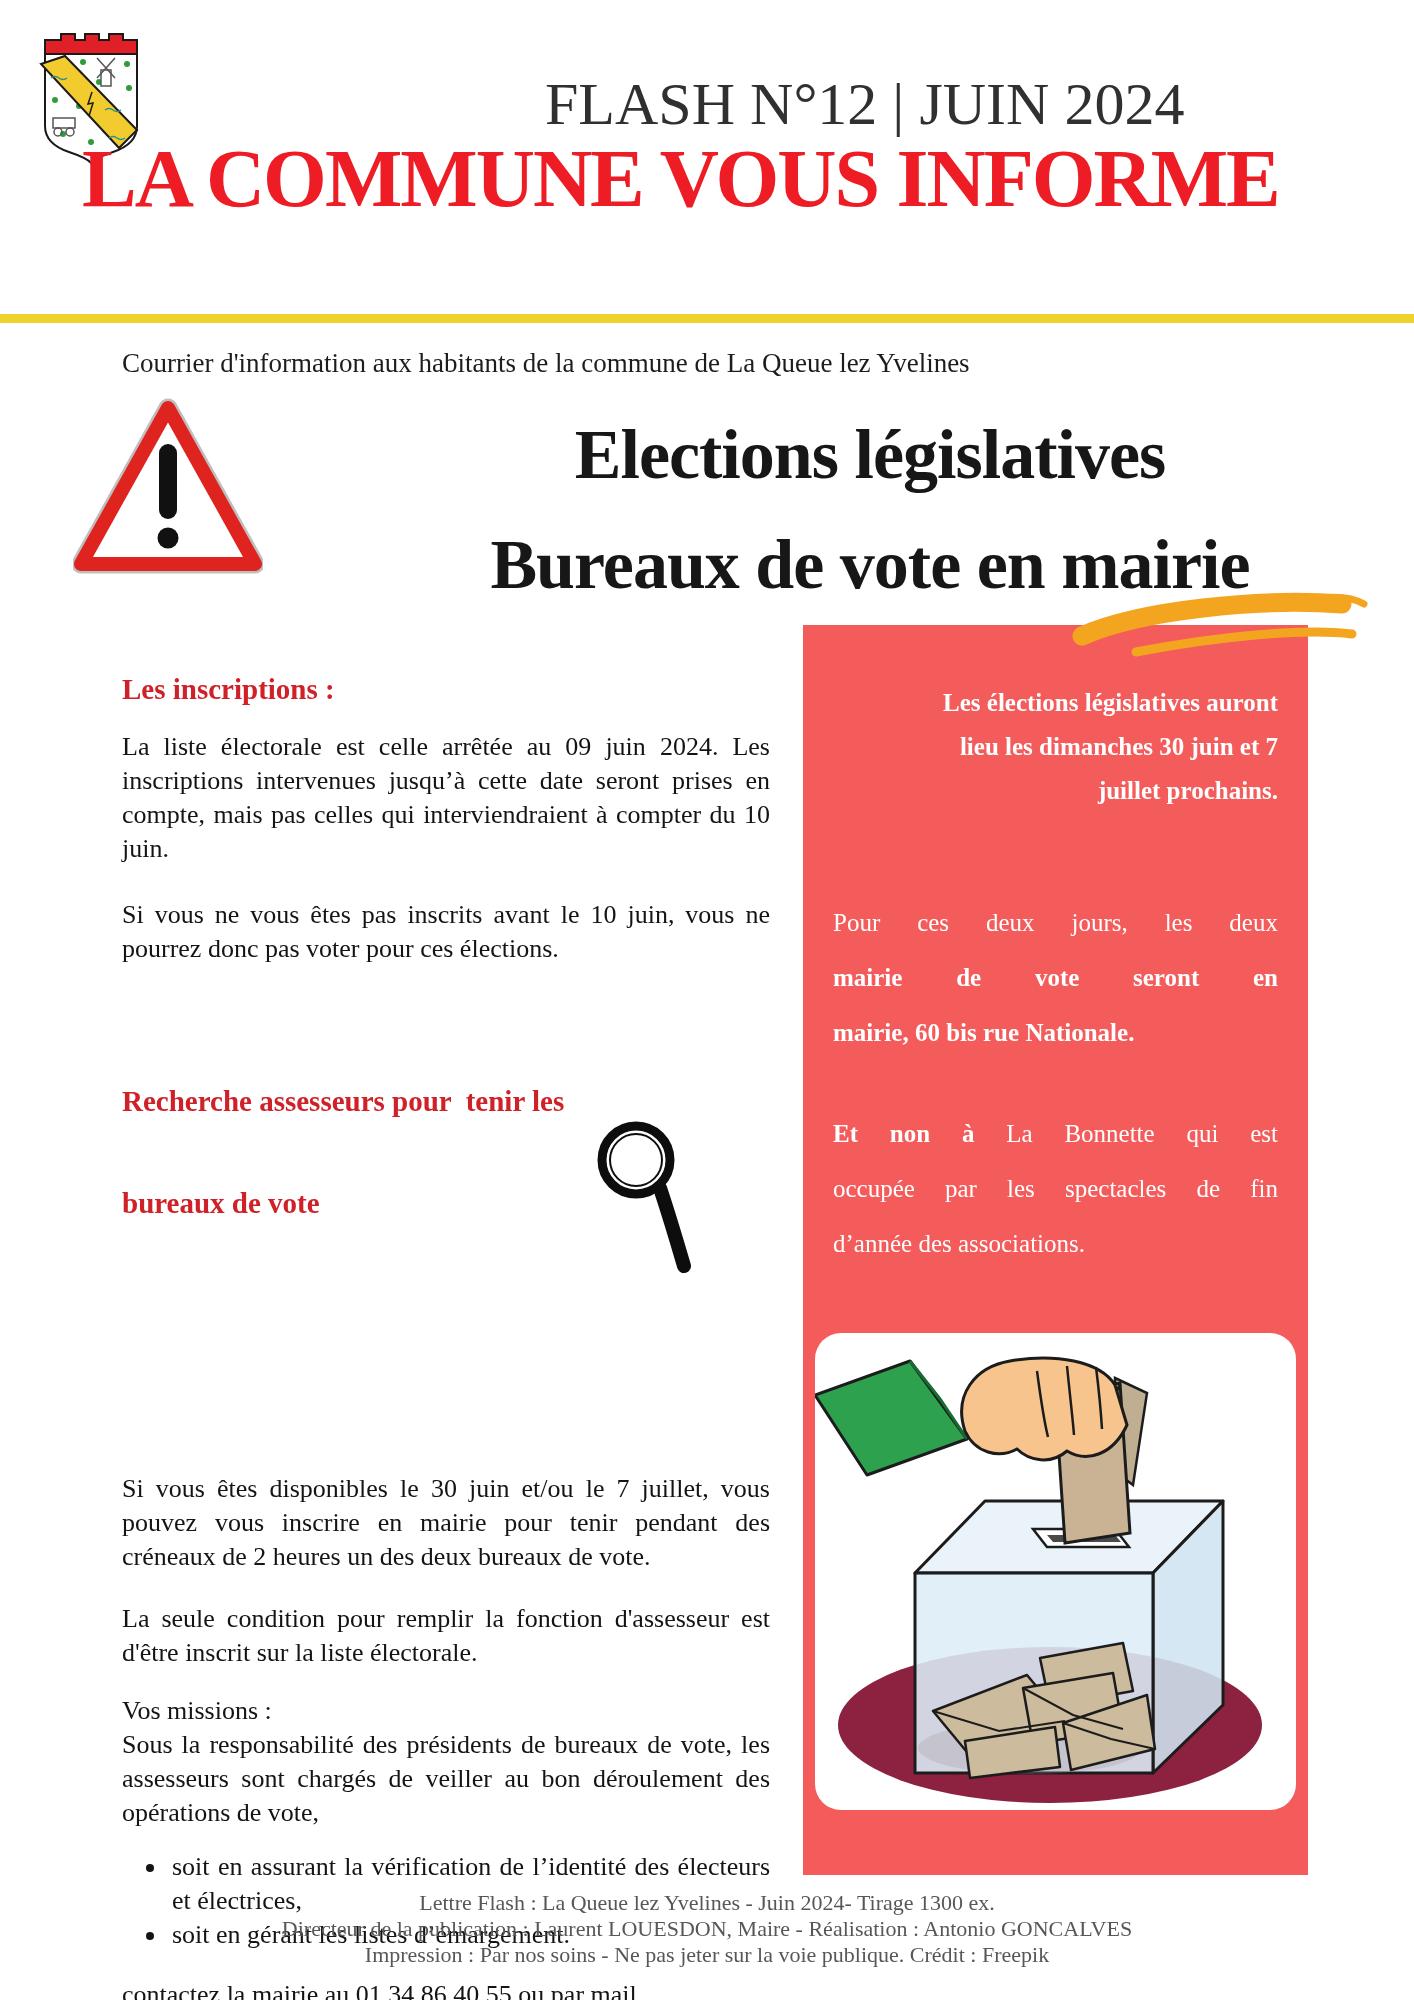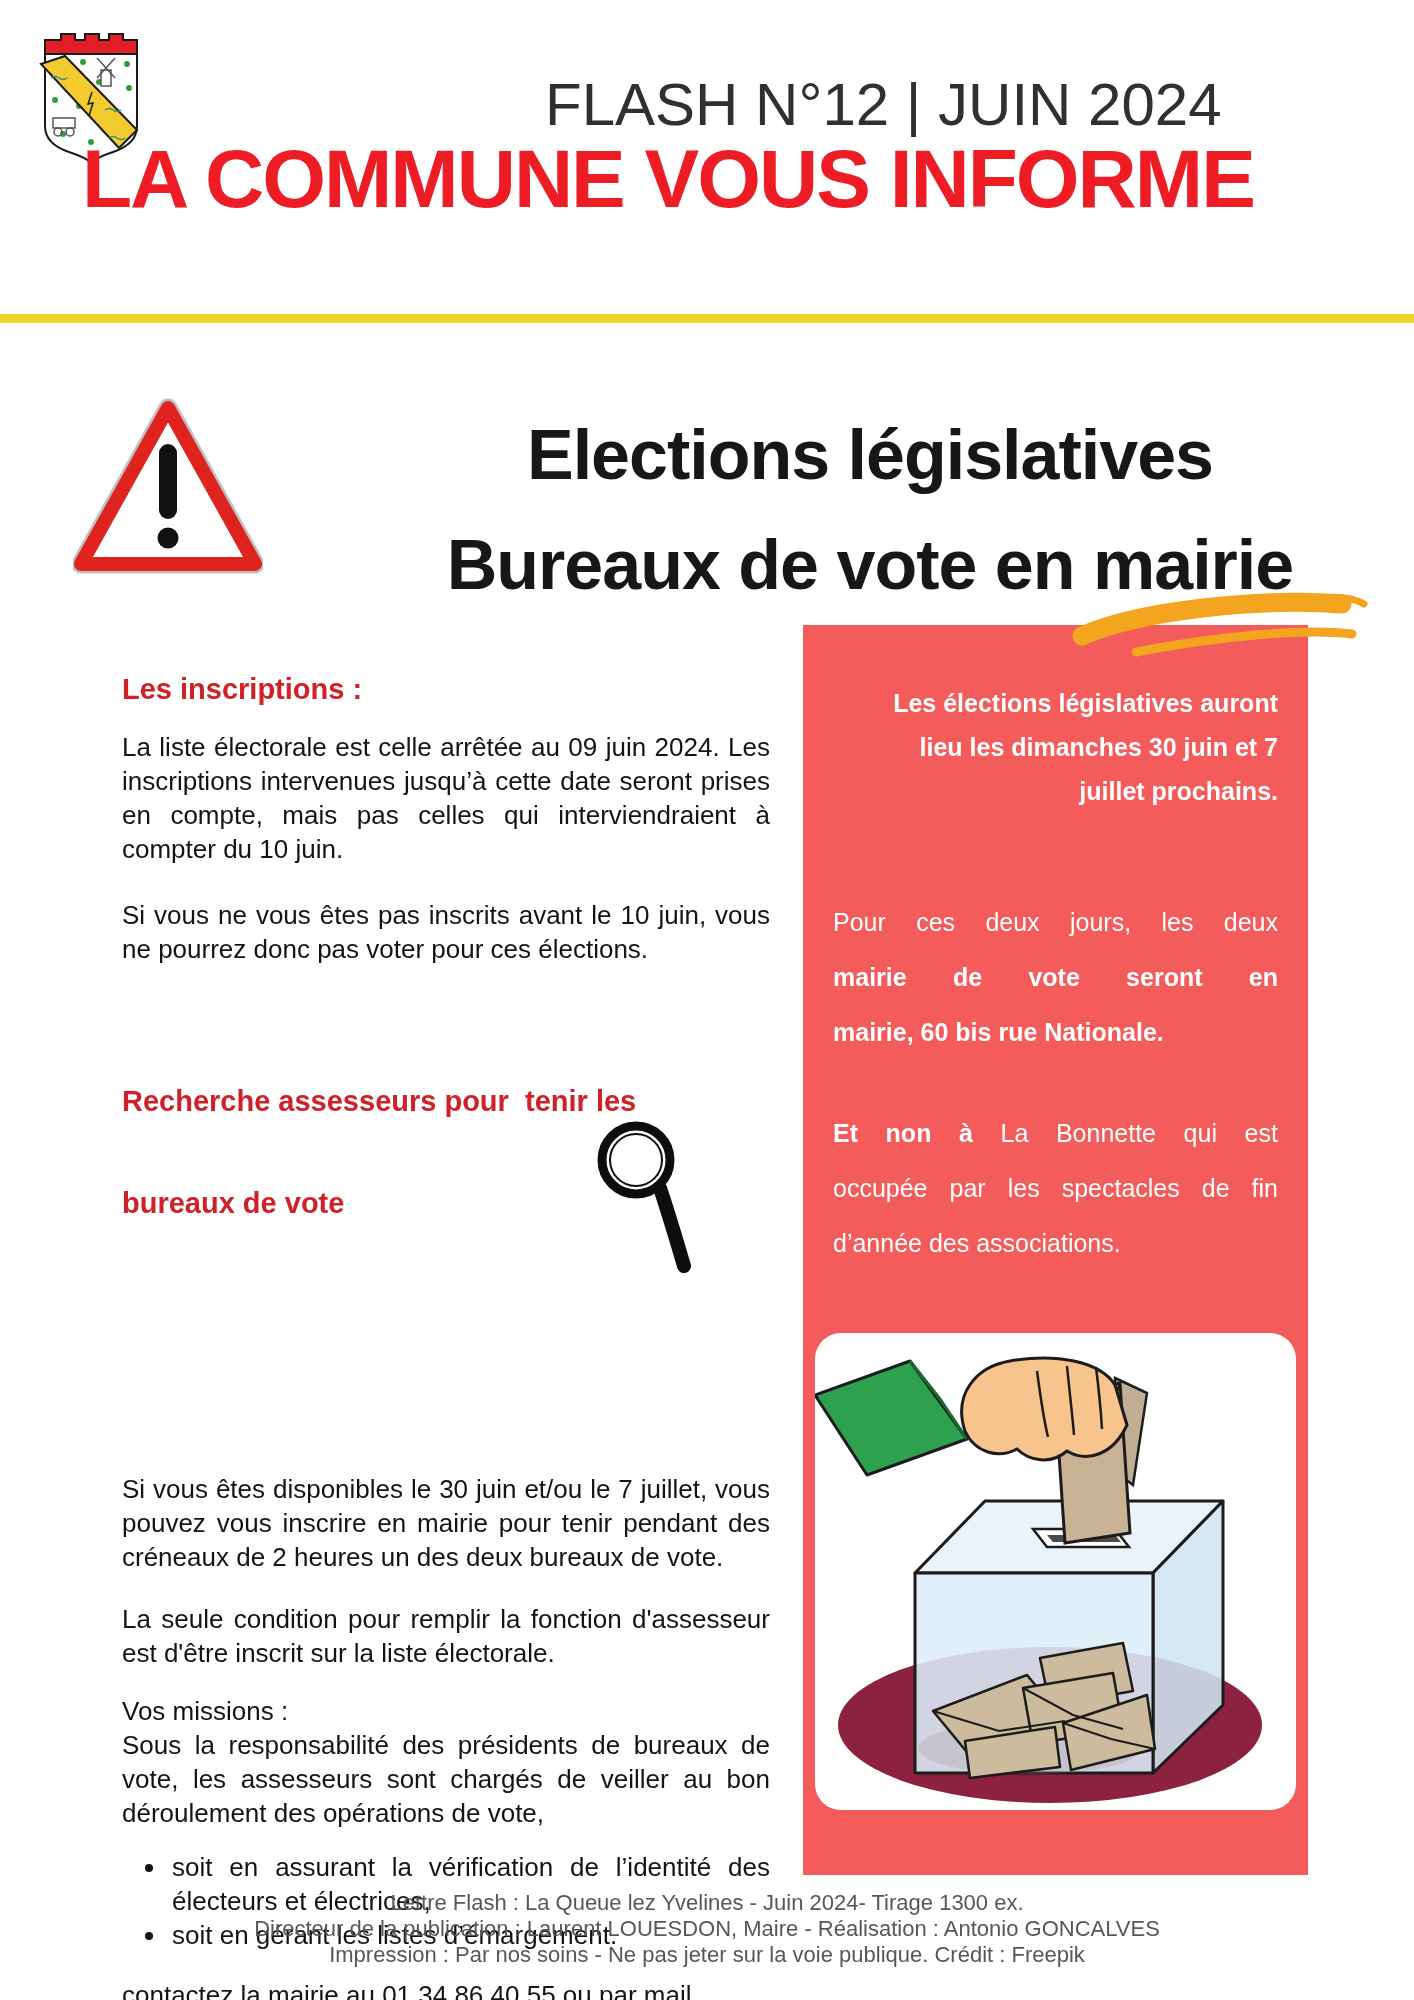--- a/index.html
+++ b/index.html
@@ -1,17 +1,17 @@
 <!DOCTYPE html>
 <html><head>
 <meta charset="utf-8">
 <style>
   html,body{margin:0;padding:0;background:#ffffff;}
   .page{position:relative;width:1414px;height:2000px;background:#fff;overflow:hidden;
-        font-family:Liberation Sans, sans-serif;color:#141414;}
+        font-family:Liberation Serif, serif;color:#141414;}
 
   
   .arms{position:absolute;left:39px;top:26px;width:104px;height:138px;}
   .flash-title{position:absolute;left:545px;top:70px;font-size:60px;font-weight:400;
                color:#303030;letter-spacing:0px;white-space:nowrap;}
   .main-title{position:absolute;left:82px;top:132px;font-size:82px;font-weight:700;
               color:#ee1c24;letter-spacing:-2px;white-space:nowrap;}
   .rule{position:absolute;left:0;top:314px;width:1414px;height:9px;background:#efd22c;}
   .subtitle{position:absolute;left:122px;top:348px;font-size:27px;color:#1d1d1d;}
 
@@ -87,20 +87,21 @@
         <path d="M66,84 q4,-3 8,0 q4,3 8,0"></path>
         <path d="M70,112 q4,-3 8,0 q4,3 8,0"></path>
       </g>
       <path d="M53,66 L49,78 L54,77 L50,90" stroke="#1a1a1a" stroke-width="1.5" fill="none"></path>
     </svg>
   </div>
 
   <div class="flash-title">FLASH N°12 | JUIN 2024</div>
   <div class="main-title">LA COMMUNE VOUS INFORME</div>
   <div class="rule"></div>
+  <div class="subtitle">Courrier d'information aux habitants de la commune de La Queue lez Yvelines</div>
 
   <div class="warning">
     <svg viewBox="0 0 190 178" width="190" height="178">
       <path d="M95,12 L182,168 L8,168 Z" fill="#ffffff" stroke="#bfbfbf" stroke-width="19" stroke-linejoin="round"></path>
       <path d="M95,12 L182,168 L8,168 Z" fill="#ffffff" stroke="#df2420" stroke-width="14" stroke-linejoin="round"></path>
       <path d="M95,57 L95,114" stroke="#111111" stroke-width="18" stroke-linecap="round"></path>
       <circle cx="95" cy="142" r="10.5" fill="#111111"></circle>
     </svg>
   </div>
 

